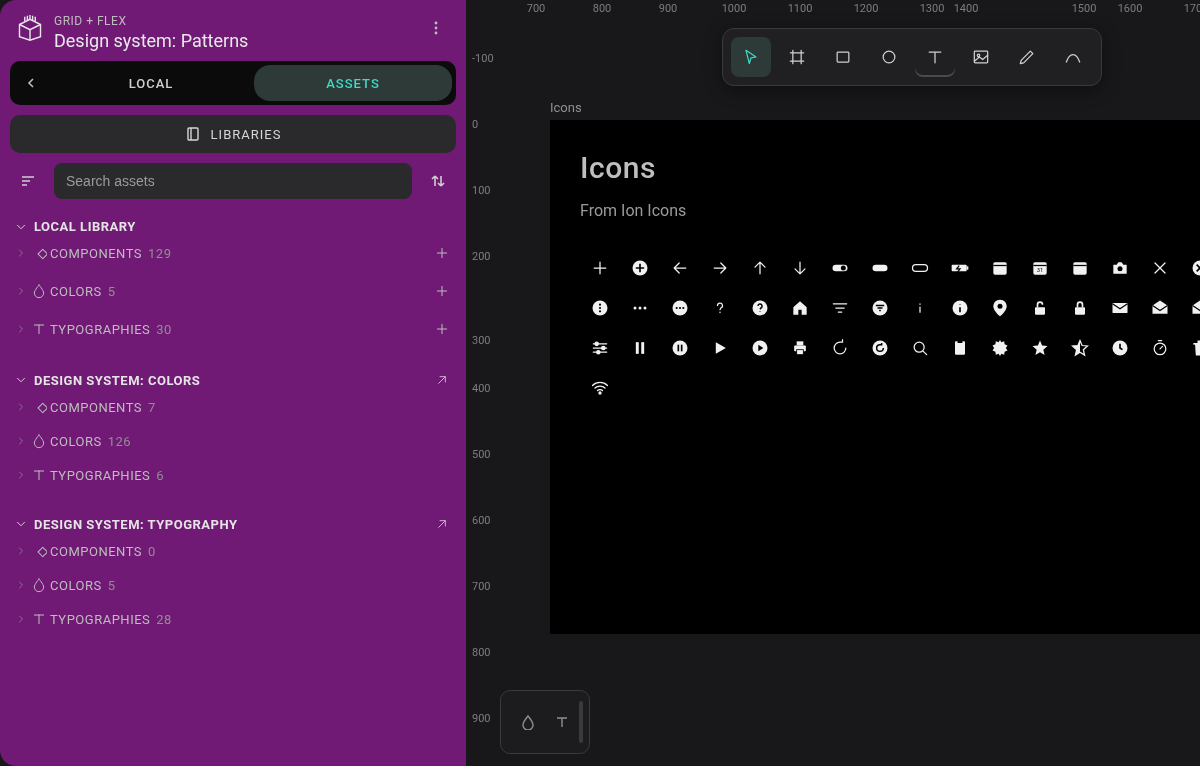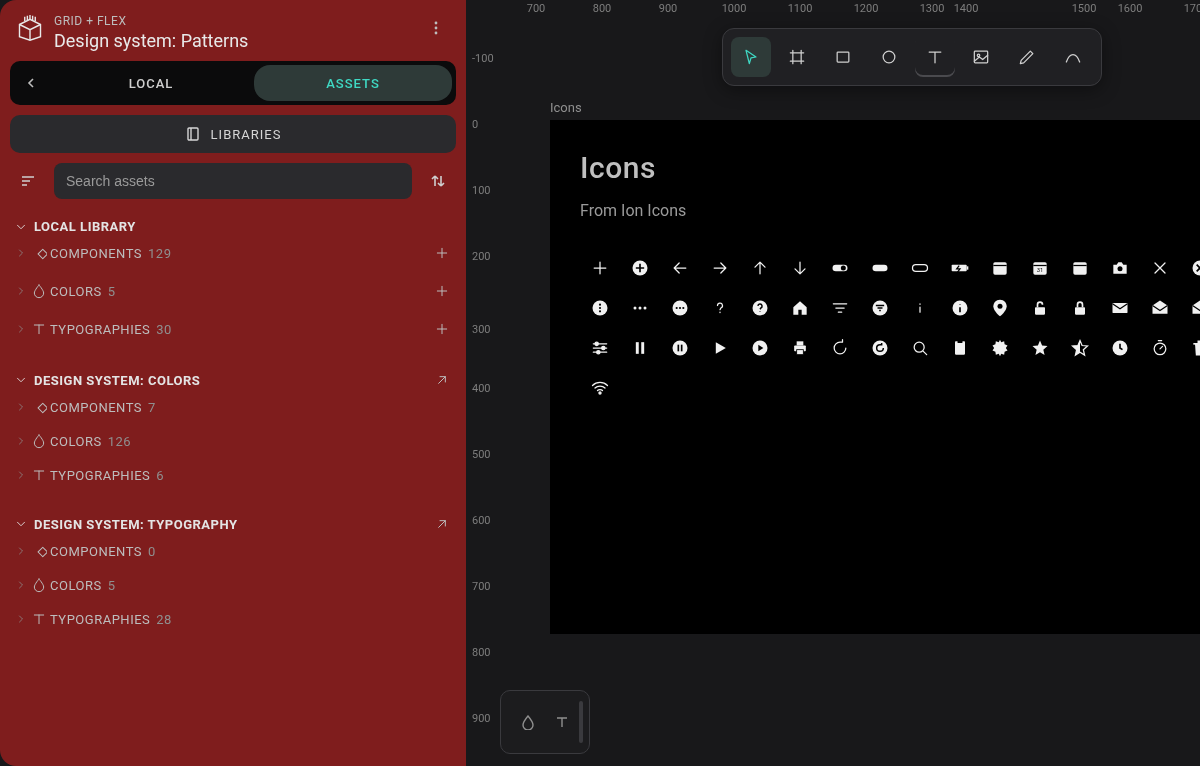--- a/index.html
+++ b/index.html
@@ -1,20 +1,20 @@
 <!DOCTYPE html>
 <html><head>
 <meta charset="utf-8">
 <style>
   * { box-sizing: border-box; margin: 0; padding: 0; }
   html, body { width: 1200px; height: 766px; overflow: hidden; background: #18181a; font-family: -apple-system, BlinkMacSystemFont, "Segoe UI", Roboto, Helvetica, Arial, sans-serif; color: #cfcfcf; }
   .app { display: flex; width: 100%; height: 100%; }
 
   
-  .sidebar { width: 466px; height: 100%; background: #7f1d1d; padding: 10px 10px 10px 10px; border-radius: 16px 0 0 16px; display: flex; flex-direction: column; position: relative; }
+  .sidebar { width: 466px; height: 100%; background: #701a75; padding: 10px 10px 10px 10px; border-radius: 16px 0 0 16px; display: flex; flex-direction: column; position: relative; }
   .header-row { display: flex; align-items: flex-start; gap: 10px; padding: 4px 6px 10px 6px; }
   .logo { width: 28px; height: 28px; flex: 0 0 auto; }
   .header-text { flex: 1; }
   .header-sub { font-size: 12px; letter-spacing: 0.5px; color: #bdbdbd; }
   .header-title { font-size: 18px; color: #e9e9e9; margin-top: 2px; }
   .more-btn { width: 28px; height: 28px; display: flex; align-items: center; justify-content: center; color: #bdbdbd; border-radius: 6px; }
 
   .tabs { display: flex; background: #0b0b0c; border-radius: 10px; padding: 4px; gap: 4px; align-items: center; }
   .tab-back { width: 34px; height: 34px; display:flex; align-items:center; justify-content:center; color:#bdbdbd; border-radius: 8px; }
   .tab { flex:1; height: 36px; display:flex; align-items:center; justify-content:center; font-size: 13px; letter-spacing: 1px; color: #cfcfcf; border-radius: 8px; font-weight: 500;}
@@ -336,21 +336,21 @@
         <div class="tick" style="left: 500px;">1400</div>
         <div class="tick" style="left: 618px;">1500</div>
         <div class="tick" style="left: 664px;">1600</div>
         <div class="tick" style="left: 730px;">1700</div>
       </div>
     <div class="ruler-v" id="rulerV">
         <div class="tick" style="top: 34px;">-100</div>
         <div class="tick" style="top: 100px;">0</div>
         <div class="tick" style="top: 166px;">100</div>
         <div class="tick" style="top: 232px;">200</div>
-        <div class="tick" style="top: 305px;">300</div>
+        <div class="tick" style="top: 316px;">300</div>
         <div class="tick" style="top: 364px;">400</div>
         <div class="tick" style="top: 430px;">500</div>
         <div class="tick" style="top: 496px;">600</div>
         <div class="tick" style="top: 562px;">700</div>
         <div class="tick" style="top: 628px;">800</div>
         <div class="tick" style="top: 694px;">900</div>
       </div>
 
     <div class="toolbar" id="toolbar">
         <div class="tool active">

